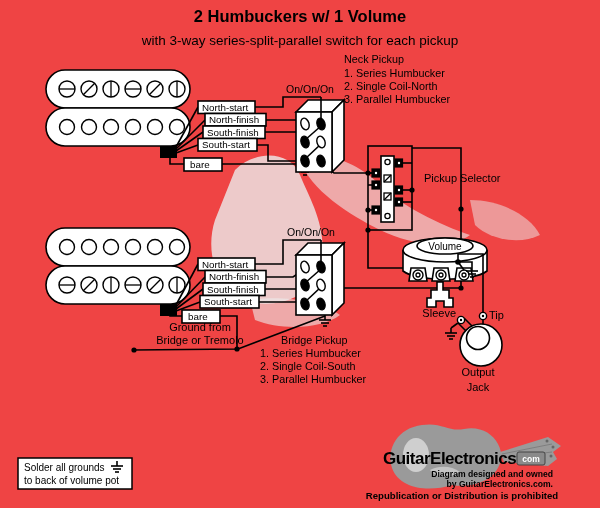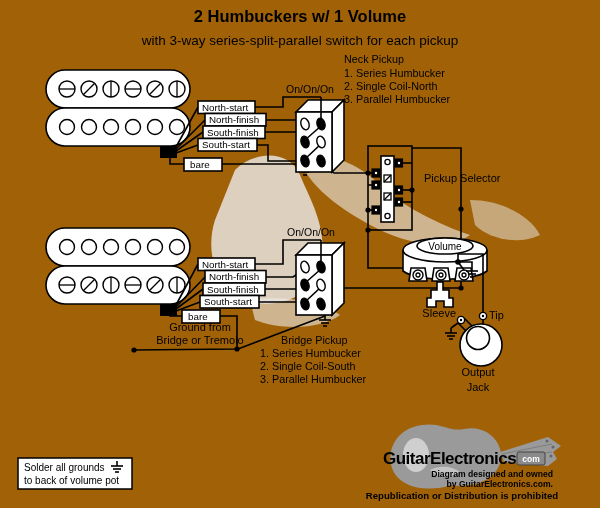--- a/index.html
+++ b/index.html
@@ -1,16 +1,16 @@
 <!DOCTYPE html>
 <html><head>
 <meta charset="utf-8">
 <style>
   html,body{margin:0;padding:0;background:#ffffff;}
-  .canvas{position:relative;width:600px;height:508px;background:#a16207;overflow:hidden;
+  .canvas{position:relative;width:600px;height:508px;background:#ef4444;overflow:hidden;
           font-family:"Liberation Sans", sans-serif;}
   svg{position:absolute;left:0;top:0;}
   svg text{font-family:"Liberation Sans", sans-serif;fill:#000;}
   .t-title{font-size:16.5px;font-weight:700;}
   .t-sub{font-size:13.5px;}
   .t-cap{font-size:10.8px;}
   .t-box{font-size:9.8px;}
   .t-sw{font-size:10.5px;}
   .t-small{font-size:10px;}
   .t-lab{font-size:11px;}

